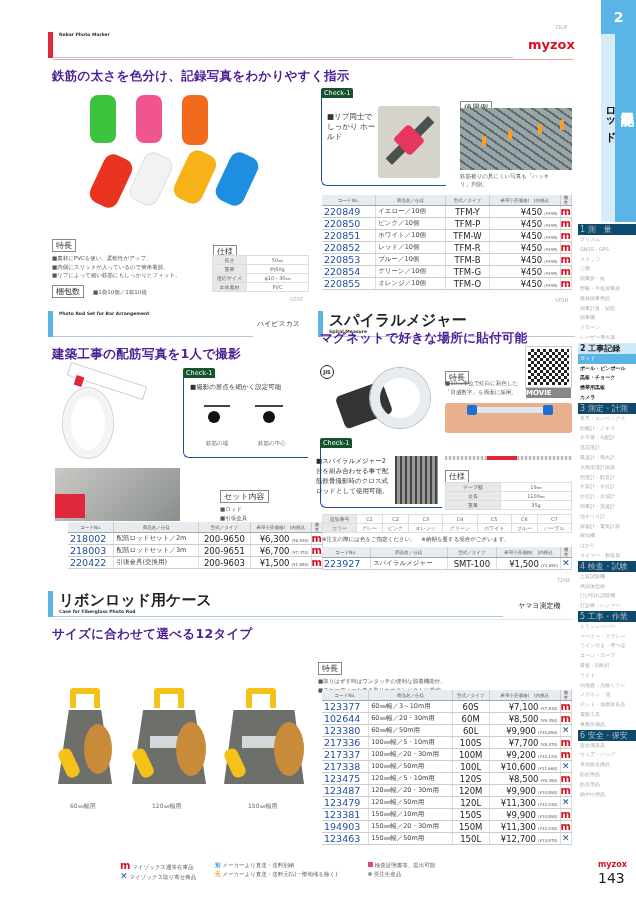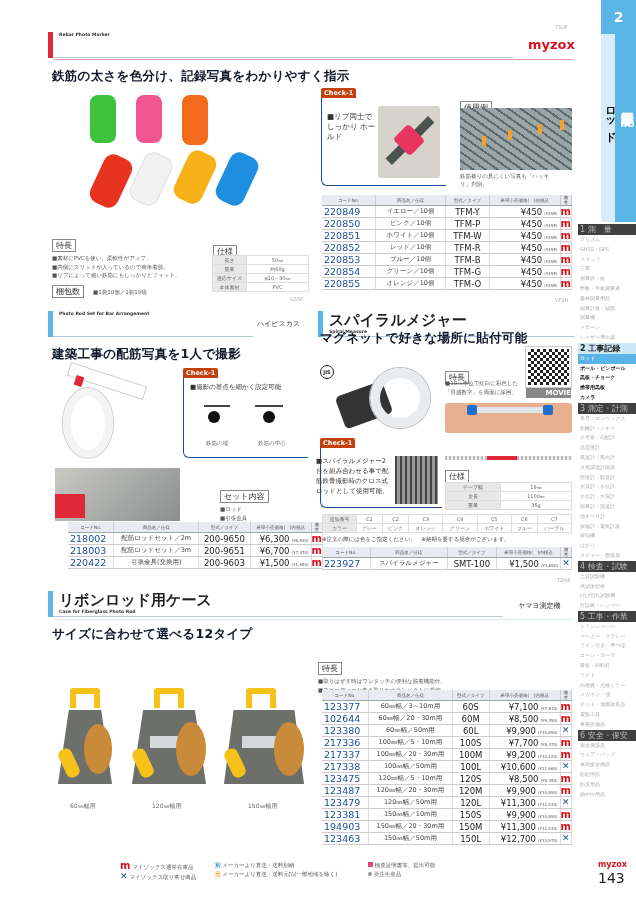--- a/index.html
+++ b/index.html
@@ -5,48 +5,48 @@
 *{box-sizing:border-box;margin:0;padding:0}
 body{width:636px;height:900px;background:#fff;font-family:"DejaVu Sans","Liberation Sans",sans-serif;color:#222;position:relative;overflow:hidden}
 .abs{position:absolute}
 .code-small{font-size:5px;color:#aaa}
 .sec-title{position:absolute;left:48px;height:26px;border-left:5px solid #e0283a;padding-left:6px}
 .sec-title.blue{border-left-color:#5ab4e6}
 .sec-title .jp{font-size:15px;font-weight:bold;line-height:18px;color:#222}
 .sec-title .en{font-size:4.5px;font-weight:bold;color:#333;line-height:6px}
 .sec-line{position:absolute;height:1px;background:#b9c7dc}
 .sec-line.red{background:#f2a0a8}
-.headline{position:absolute;font-size:12.5px;color:#0f172a;font-weight:bold;letter-spacing:0.3px}
+.headline{position:absolute;font-size:12.5px;color:#4c1d95;font-weight:bold;letter-spacing:0.3px}
 .boxlabel{display:inline-block;border:1px solid #888;padding:0 3px;font-size:8px;background:#fff;color:#333}
 .feat{font-size:5.5px;color:#555;line-height:8.5px}
 .check{position:absolute;border:1.5px solid #1d4f96;border-top:none;border-right:none;border-radius:0 0 0 6px}
-.check-tag{position:absolute;background:#c2410c;color:#fff;font-size:6.5px;font-weight:bold;padding:1px 3px;border-radius:2px 2px 0 0}
+.check-tag{position:absolute;background:#14532d;color:#fff;font-size:6.5px;font-weight:normal;padding:1px 3px;border-radius:2px 2px 0 0}
 table.prod{position:absolute;border-collapse:collapse;font-size:8px}
 table.prod th{background:#e8ebf0;font-weight:normal;font-size:4.5px;color:#555;height:8px;border-bottom:1px solid #9aa;border-right:1px solid #ccc;padding:0 2px}
 table.prod td{height:11.5px;border-bottom:1px solid #ccc;border-right:1px solid #ddd;padding:0 2px;white-space:nowrap}
 table.prod td.code{color:#1e4fa0;font-size:9.5px;text-align:left}
-table.prod td.name{color:#444;font-size:6.5px;text-align:center}
+table.prod td.name{color:#444;font-size:6.5px;text-align:left}
 table.prod td.type{font-size:8.5px;text-align:center;color:#222}
 table.prod td.price{font-size:8.5px;text-align:right;color:#222}
 table.prod td.price small{font-size:4px;color:#555;margin-left:2px}
 table.prod td.note{text-align:center;width:11px;padding:0}
 .m-icon{color:#d6121f;font-weight:bold;font-size:10px;line-height:10px;font-family:"DejaVu Sans",sans-serif}
 .x-icon{color:#1d4f96;font-weight:bold;font-size:9px;line-height:9px}
 table.spec{position:absolute;border-collapse:collapse;font-size:5px;color:#666}
 table.spec td{border:1px solid #ddd;height:9px;text-align:center}
 table.spec td.k{background:#e8e8e8;width:34px}
 .img-box{position:absolute;border-radius:3px}
 
 .side{position:absolute;left:601px;top:0;width:35px;height:900px}
 .side-num{position:absolute;left:0;top:0;width:35px;height:34px;background:#5ab4e6;color:#fff;font-size:14px;text-align:center;line-height:34px;font-weight:bold}
 .side-light{position:absolute;left:0;top:34px;width:14px;height:188px;background:#d6ecf9}
 .side-dark{position:absolute;left:14px;top:34px;width:21px;height:188px;background:#5ab4e6}
 .vtext{writing-mode:vertical-rl;font-weight:bold}
 .side-list{position:absolute;left:578px;width:58px;font-size:5px;line-height:9.8px;color:#aaa;white-space:nowrap}
-.side-list .cat{font-size:8px;color:#bbb;background:#404040;line-height:11px;padding-left:2px}
+.side-list .cat{font-size:8px;color:#bbb;background:#0c4a6e;line-height:11px;padding-left:2px}
 .side-list .cat.active{background:#cde8f8;color:#222;font-weight:bold}
 .side-list .item{padding-left:2px}
 .side-list .item.active{background:#5ab4e6;color:#fff}
 .side-list .item.cur{color:#222;font-weight:bold}
 .legend{position:absolute;font-size:5.5px;color:#555;line-height:9px}
 </style>
 </head>
 <body>
 
 <div class="abs code-small" style="left:555px;top:24px">71UF</div>
@@ -338,21 +338,21 @@
   <div class="abs" style="left:4px;top:20px;width:50px;height:34px;background:#333;border-radius:5px;transform:rotate(-20deg)"></div>
   <div class="abs" style="left:35px;top:0;width:60px;height:60px;border:10px solid #e9ecef;border-radius:50%;box-shadow:0 0 0 1px #bbb"></div>
 </div>
 
 <div class="abs" style="left:445px;top:365px">
   <span class="boxlabel">特長</span>
 </div>
 <div class="abs feat" style="left:445px;top:379px;width:75px">■10㎝単位で紅白に彩色した「目盛数字」を両面に採用。</div>
 
 <div class="abs" style="left:526px;top:347px;width:45px;height:40px;background:repeating-conic-gradient(#222 0 25%,#fff 0 50%) 0 0/6px 6px;border:2px solid #fff;outline:1px solid #ccc"></div>
-<div class="abs" style="left:526px;top:388px;width:45px;height:10px;background:#888;color:#fff;font-size:7px;font-weight:bold;text-align:right;line-height:10px">MOVIE</div>
+<div class="abs" style="left:526px;top:388px;width:45px;height:10px;background:#888;color:#fff;font-size:7px;font-weight:bold;text-align:left;line-height:10px">MOVIE</div>
 
 <div class="img-box" style="left:445px;top:403px;width:127px;height:30px;background:#e9b08f">
   <div class="abs" style="left:28px;top:4px;width:70px;height:6px;background:#dfe6ea"></div>
   <div class="abs" style="left:22px;top:2px;width:10px;height:10px;background:#1e6fd0;border-radius:2px"></div>
   <div class="abs" style="left:98px;top:2px;width:10px;height:10px;background:#1e6fd0;border-radius:2px"></div>
 </div>
 <div class="abs" style="left:445px;top:456px;width:127px;height:4px;background:repeating-linear-gradient(90deg,#bbb 0 2px,#eee 2px 4px)">
   <div class="abs" style="left:42px;top:0;width:30px;height:4px;background:#e0283a"></div>
 </div>
 

